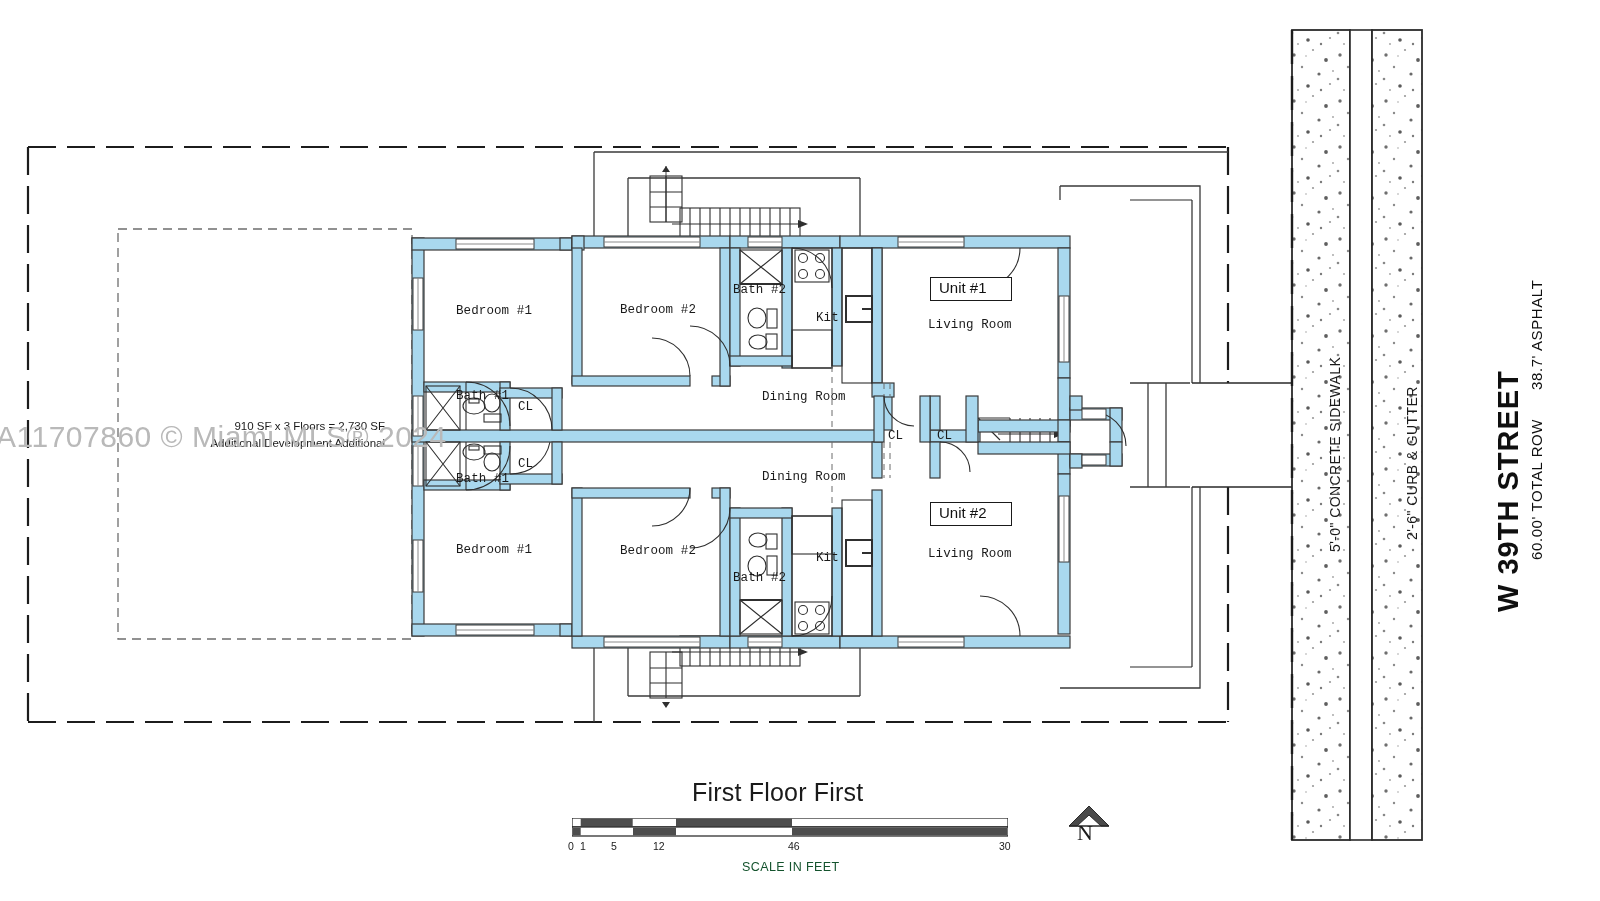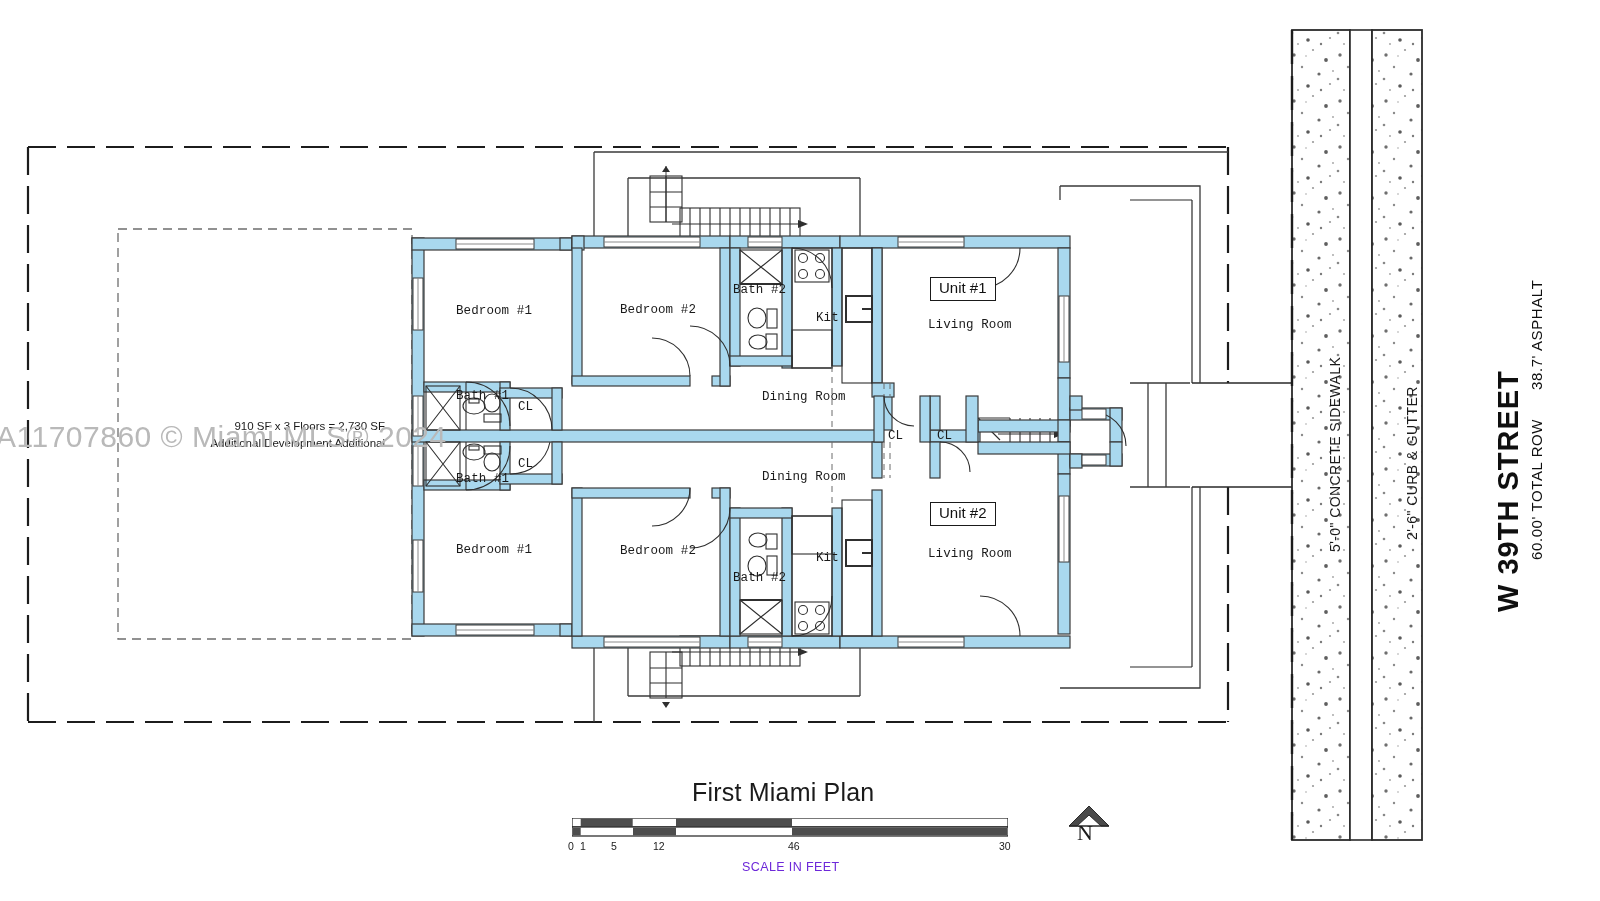--- a/index.html
+++ b/index.html
@@ -9,30 +9,30 @@
     color:#111;
   }
   #stage{position:absolute;left:0;top:0;width:1600px;height:901px;}
   svg#plan{position:absolute;left:0;top:0;width:1600px;height:901px;display:block;}
 
   .lbl{position:absolute;white-space:nowrap;font-family:Liberation Mono, monospace;color:#1a1a1a;}
   .room{font-size:12.5px;letter-spacing:.1px;}
 
   .unitbox{
     position:absolute;border:1.4px solid #1a1a1a;background:#fff;
-    padding:2px 8px 3px 8px;font-size:15px;font-family:"Liberation Sans",sans-serif;
+    padding:2px 24px 3px 8px;font-size:15px;font-family:"Liberation Sans",sans-serif;
     color:#111;line-height:1.1;
   }
 
   
   .plan-title{
     position:absolute;font-size:25px;color:#1a1a1a;letter-spacing:.2px;
     font-family:"Liberation Sans",sans-serif;
   }
-  .scale-caption{position:absolute;font-size:12.5px;letter-spacing:.4px;color:#6d28d9;}
+  .scale-caption{position:absolute;font-size:12.5px;letter-spacing:.4px;color:#14532d;}
   .scale-num{position:absolute;font-size:10.5px;color:#1a1a1a;}
   .north-n{position:absolute;font-size:22px;font-family:"Liberation Serif",serif;color:#1a1a1a;}
 
   
   .rot{position:absolute;transform-origin:0 0;white-space:nowrap;}
   .street-name{font-size:29px;font-weight:bold;letter-spacing:1px;color:#0f0f0f;
                font-family:"Liberation Sans",sans-serif;}
   .street-sub{font-size:15px;letter-spacing:.6px;color:#0f0f0f;
               font-family:"Liberation Sans",sans-serif;}
   .walk-lbl{font-size:14px;letter-spacing:.4px;color:#1a1a1a;
@@ -408,21 +408,21 @@
   </div>
 
   <div class="watermark" style="left:-4px;top:420px;">A11707860 © Miami MLS® 2024</div>
 
   <div class="rot street-name" style="left:1492px;top:612px;transform:rotate(-90deg);">W 39TH STREET</div>
   <div class="rot street-sub" style="left:1528px;top:560px;transform:rotate(-90deg);">60.00' TOTAL ROW</div>
   <div class="rot street-sub" style="left:1528px;top:390px;transform:rotate(-90deg);">38.7' ASPHALT</div>
   <div class="rot walk-lbl" style="left:1327px;top:552px;transform:rotate(-90deg);">5'-0" CONCRETE SIDEWALK</div>
   <div class="rot walk-lbl" style="left:1404px;top:540px;transform:rotate(-90deg);">2'-6" CURB &amp; GUTTER</div>
 
-  <div class="plan-title" style="left:692px;top:778px;">First Miami Plan</div>
+  <div class="plan-title" style="left:692px;top:778px;">First Floor First</div>
 
   <svg style="position:absolute;left:572px;top:818px;" width="436" height="20">
 
     <rect x="0" y="0" width="436" height="9" fill="#ffffff" stroke="#1f1f1f" stroke-width="1.2"></rect>
     <rect x="8.7" y="0.6" width="52" height="7.8" fill="#4d4d4d"></rect>
     <rect x="104" y="0.6" width="116" height="7.8" fill="#4d4d4d"></rect>
 
     <rect x="0" y="9" width="436" height="9" fill="#ffffff" stroke="#1f1f1f" stroke-width="1.2"></rect>
     <rect x="0.6" y="9.6" width="8.1" height="7.8" fill="#4d4d4d"></rect>
     <rect x="61" y="9.6" width="43" height="7.8" fill="#4d4d4d"></rect>

